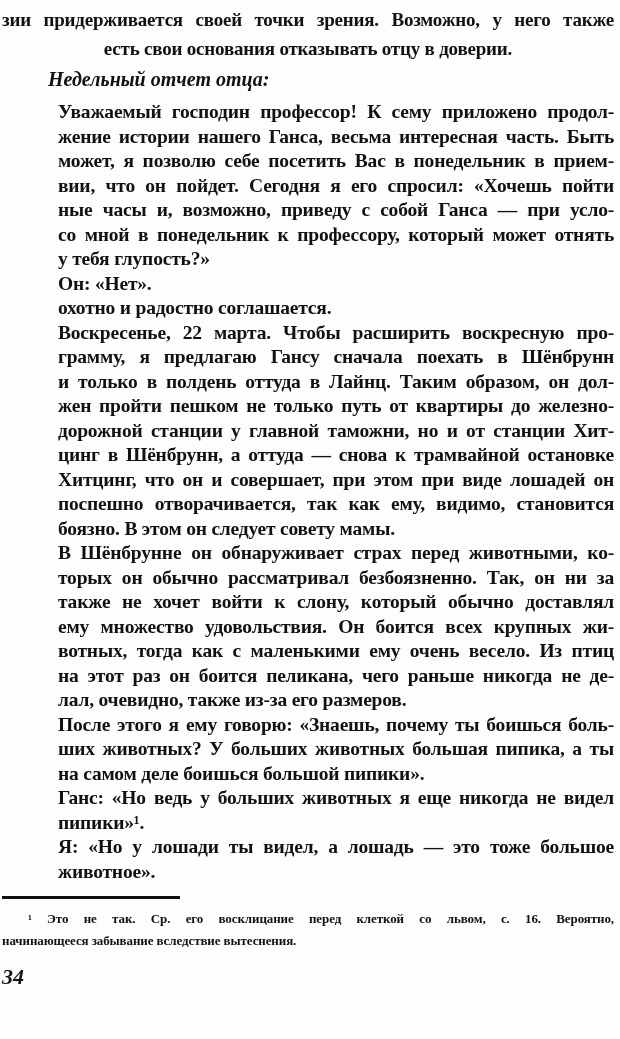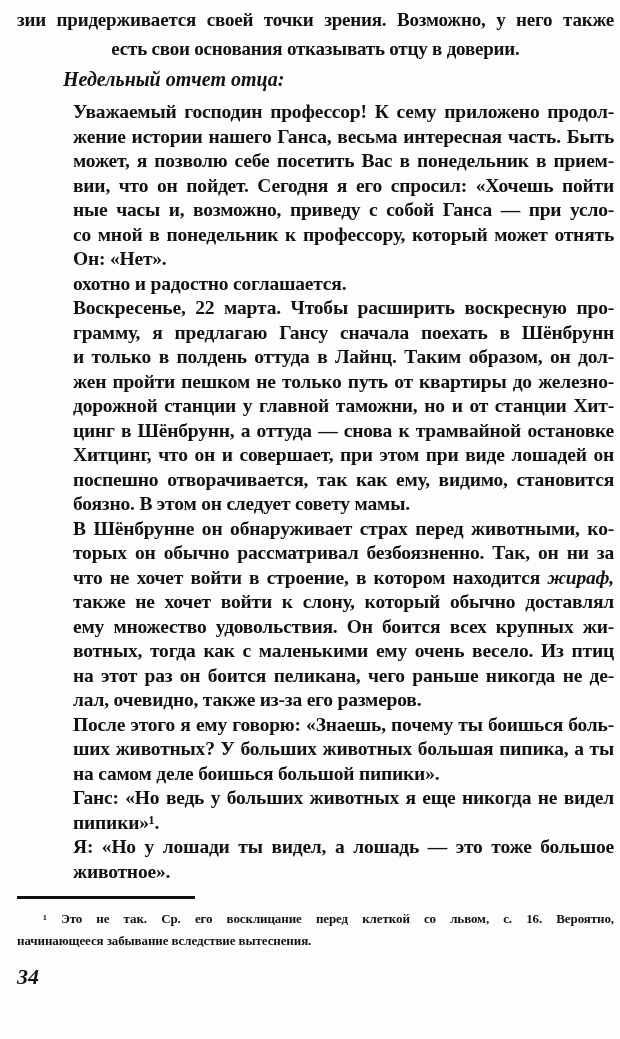--- a/index.html
+++ b/index.html
@@ -3,21 +3,21 @@
 <meta charset="utf-8">
 <style>
   html, body { margin: 0; padding: 0; }
   .page {
     position: relative;
     width: 620px;
     height: 1039px;
     box-sizing: border-box;
     background: var(--paper, #fdfdfd);
     color: var(--ink, #111111);
-    padding: 5px 6px 0 17px;
+    padding: 5px 6px 0 2px;
     overflow: hidden;
     font-family: "Liberation Serif", "DejaVu Serif", serif;
     font-weight: bold;
   }
   .ln { overflow: hidden; }
   .top .ln {
     font-size: 19px;
     line-height: 29px;
     height: 29px;
     letter-spacing: -0.2px;
@@ -79,34 +79,34 @@
       <div class="ln">есть свои основания отказывать отцу в доверии.</div>
     </div>
   <div class="heading">Недельный отчет отца:</div>
   <div class="report" id="report-lines">
       <div class="ln j">Уважаемый господин профессор! К сему приложено продол-</div>
       <div class="ln j">жение истории нашего Ганса, весьма интересная часть. Быть</div>
       <div class="ln j">может, я позволю себе посетить Вас в понедельник в прием-</div>
       <div class="ln j">вии, что он пойдет. Сегодня я его спросил: «Хочешь пойти</div>
       <div class="ln j">ные часы и, возможно, приведу с собой Ганса — при усло-</div>
       <div class="ln j">со мной в понедельник к профессору, который может отнять</div>
+      <div class="ln">у тебя глупость?»</div>
       <div class="ln">Он: «Нет».</div>
       <div class="ln">охотно и радостно соглашается.</div>
       <div class="ln j">Воскресенье, 22 марта. Чтобы расширить воскресную про-</div>
       <div class="ln j">грамму, я предлагаю Гансу сначала поехать в Шёнбрунн</div>
       <div class="ln j">и только в полдень оттуда в Лайнц. Таким образом, он дол-</div>
       <div class="ln j">жен пройти пешком не только путь от квартиры до железно-</div>
       <div class="ln j">дорожной станции у главной таможни, но и от станции Хит-</div>
       <div class="ln j">цинг в Шёнбрунн, а оттуда — снова к трамвайной остановке</div>
       <div class="ln j">Хитцинг, что он и совершает, при этом при виде лошадей он</div>
       <div class="ln j">поспешно отворачивается, так как ему, видимо, становится</div>
       <div class="ln">боязно. В этом он следует совету мамы.</div>
       <div class="ln j">В Шёнбрунне он обнаруживает страх перед животными, ко-</div>
       <div class="ln j">торых он обычно рассматривал безбоязненно. Так, он ни за</div>
-      <div class="ln j">что не хочет войти в строение, в котором находится <em>жираф,</em></div>
       <div class="ln j">также не хочет войти к слону, который обычно доставлял</div>
       <div class="ln j">ему множество удовольствия. Он боится всех крупных жи-</div>
       <div class="ln j">вотных, тогда как с маленькими ему очень весело. Из птиц</div>
       <div class="ln j">на этот раз он боится пеликана, чего раньше никогда не де-</div>
       <div class="ln">лал, очевидно, также из-за его размеров.</div>
       <div class="ln j">После этого я ему говорю: «Знаешь, почему ты боишься боль-</div>
       <div class="ln j">ших животных? У больших животных большая пипика, а ты</div>
       <div class="ln">на самом деле боишься большой пипики».</div>
       <div class="ln j">Ганс: «Но ведь у больших животных я еще никогда не видел</div>
       <div class="ln">пипики»¹.</div>

